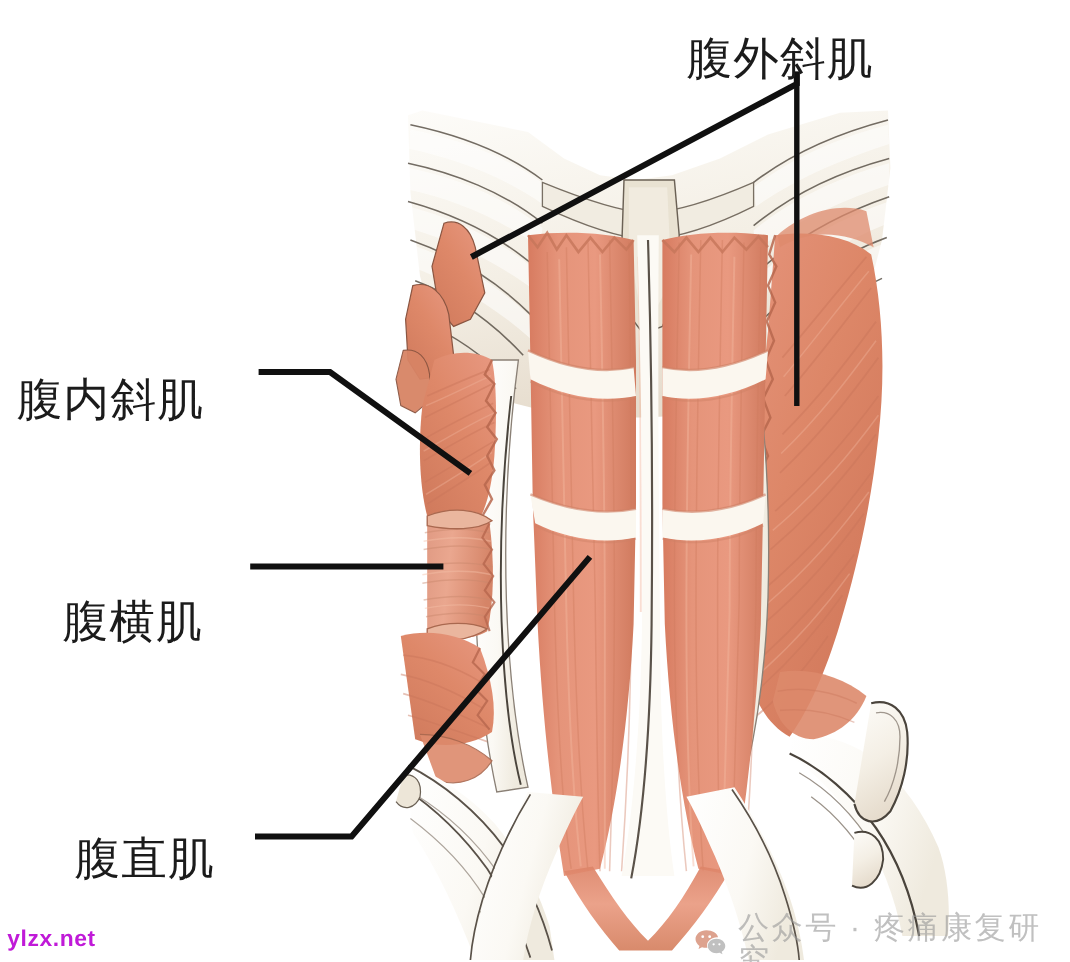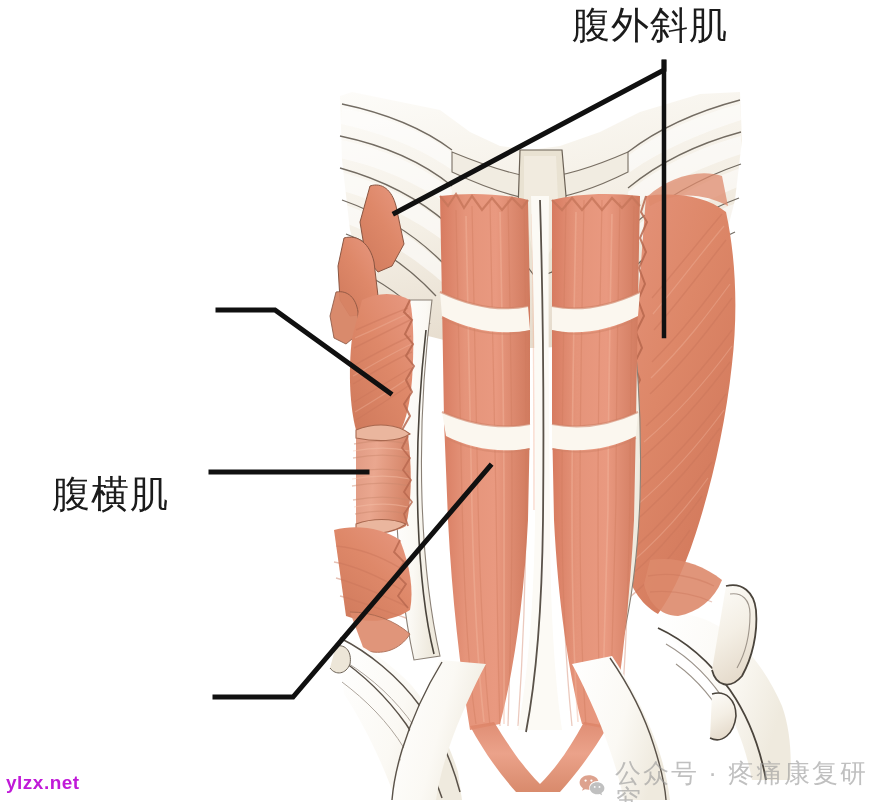--- a/index.html
+++ b/index.html
@@ -4,21 +4,21 @@
 <style>
   html,body{margin:0;padding:0;background:#ffffff;}
   body{width:892px;height:802px;position:relative;overflow:hidden;
        font-family:"Liberation Serif","DejaVu Serif",serif;}
 
   #stage{position:absolute;inset:0;width:892px;height:802px;background:#ffffff;}
 
   
   .label{position:absolute;color:#1b1b1b;white-space:nowrap;
          font-family:"Liberation Serif","DejaVu Serif",serif;
-         font-size:38px;line-height:1;letter-spacing:1px;}
+         font-size:38px;line-height:1;letter-spacing:1px;margin-top:25px;}
   #lab-eo{left:572px;top:6px;}
   #lab-io{left:14px;top:290px;}
   #lab-ta{left:52px;top:475px;text-align:center;}
   #lab-ra{left:62px;top:672px;}
 
   
   #leaders{position:absolute;left:0;top:0;width:892px;height:802px;pointer-events:none;}
 
   
   #wm-site{position:absolute;left:6px;top:772px;color:#c01ad8;
@@ -357,23 +357,25 @@
   <svg id="leaders" viewBox="0 0 892 802">
     <polyline points="664,62 664,70 395,213" fill="none" stroke="#101010" stroke-width="5" stroke-linecap="square"></polyline>
     <polyline points="664,62 664,336" fill="none" stroke="#101010" stroke-width="4.5" stroke-linecap="square"></polyline>
     <polyline points="218,310 275,310 390,393" fill="none" stroke="#101010" stroke-width="5" stroke-linecap="square"></polyline>
     <polyline points="211,472 367,472" fill="none" stroke="#101010" stroke-width="5" stroke-linecap="square"></polyline>
     <polyline points="215,697 293,697 490,466" fill="none" stroke="#101010" stroke-width="5" stroke-linecap="square"></polyline>
   </svg>
 
   <div class="label" id="lab-eo">腹外斜肌</div>
 
+  <div class="label" id="lab-io">腹内斜肌</div>
 
   <div class="label" id="lab-ta">腹横肌</div>
 
+  <div class="label" id="lab-ra">腹直肌</div>
 
   <div id="wm-site">ylzx.net</div>
 
   <div id="wm-wechat">
     <svg class="wicon" viewBox="0 0 28 28">
       <path d="M10.6 3.2C5.6 3.2 1.6 6.5 1.6 10.6c0 2.3 1.3 4.4 3.3 5.7l-.8 2.5 2.9-1.5c1.1.3 2.3.5 3.6.5.3 0 .6 0 .9-.1-.2-.6-.3-1.2-.3-1.8 0-3.8 3.7-6.9 8.3-6.9.3 0 .6 0 .9.1-.7-3.4-4.5-5.9-9.8-5.9z" fill="#c96a4a"></path>
       <circle cx="7.6" cy="8.6" r="1.15" fill="#ffffff"></circle>
       <circle cx="13.4" cy="8.6" r="1.15" fill="#ffffff"></circle>
       <path d="M26.4 16.3c0-3.3-3.3-6-7.3-6s-7.3 2.7-7.3 6 3.3 6 7.3 6c.9 0 1.8-.1 2.6-.4l2.4 1.3-.7-2.1c1.8-1.1 3-2.8 3-4.8z" fill="#9a9a9a"></path>
       <circle cx="16.7" cy="14.9" r=".95" fill="#ffffff"></circle>

